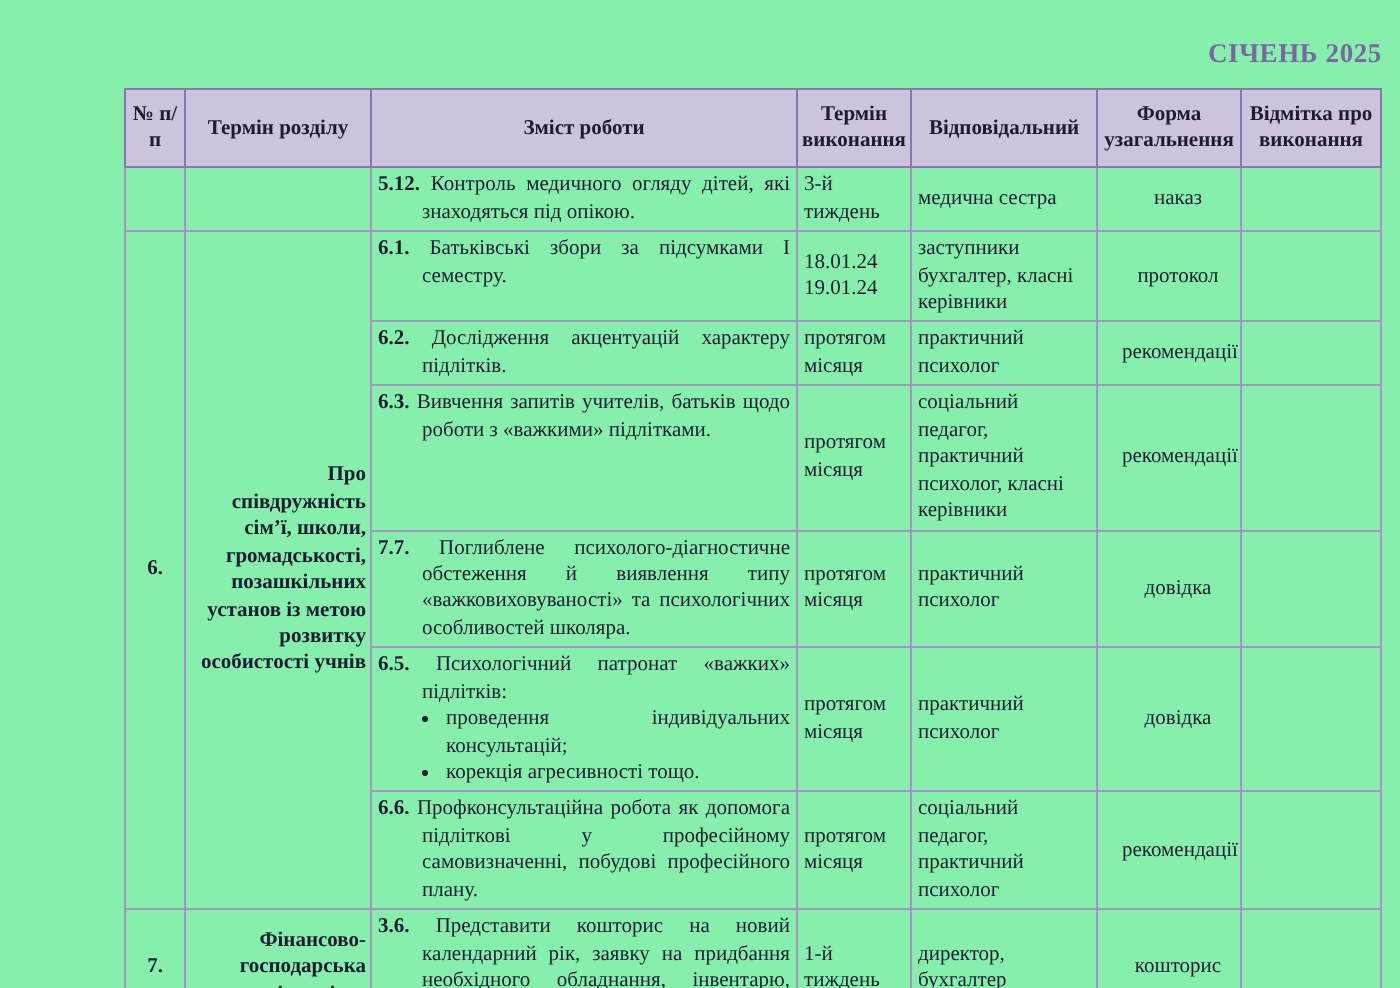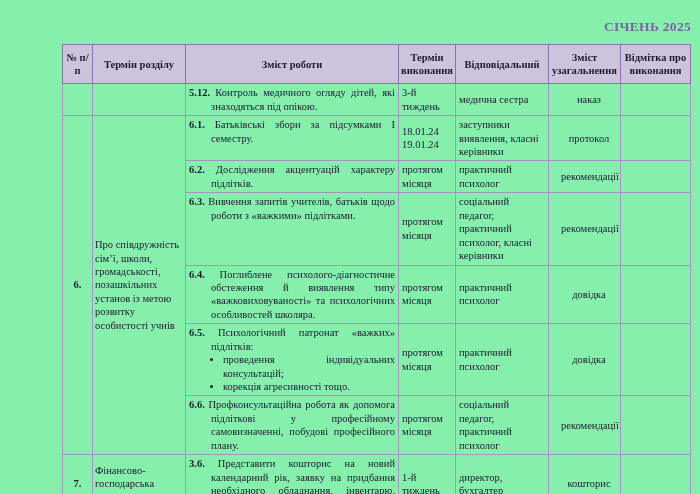--- a/index.html
+++ b/index.html
@@ -42,21 +42,21 @@
   }
   td{
     border:1px solid #a793c6;
     font-size:10.5px;
     padding:2px 3px;
     vertical-align:middle;
     line-height:1.28;
   }
   td.cell-num{text-align:center;font-weight:bold;}
   td.cell-section{
-    text-align:left;font-weight:normal;
+    text-align:right;font-weight:bold;
     padding:2px 2px;
   }
   td.cell-content{vertical-align:top;margin-left:13px;}
   .content-text{
     text-align:justify;
     padding-left:22px;text-indent:-22px;
   }
   .content-text b{font-weight:bold;}
   ul.bullets{
     margin:0;padding:0 0 0 34px;
@@ -86,21 +86,21 @@
         <col class="c-form">
         <col class="c-mark">
     </colgroup>
     <thead>
       <tr>
         <th>№ п/п</th>
         <th>Термін розділу</th>
         <th>Зміст роботи</th>
         <th>Термін виконання</th>
         <th>Відповідальний</th>
-        <th>Зміст узагальнення</th>
+        <th>Форма узагальнення</th>
         <th>Відмітка про виконання</th>
       </tr>
     </thead>
     <tbody>
         <tr>
           <td class="cell-num"></td>
           <td class="cell-section"></td>
           <td class="cell-content">
             <div class="content-text"><b>5.12. </b>Контроль медичного огляду дітей, які знаходяться під опікою.</div>
           </td>
@@ -110,21 +110,21 @@
           <td class="cell-mark"></td>
         </tr>
         <tr>
           <td class="cell-num" rowspan="6">6.</td>
           <td class="cell-section" rowspan="6">Про співдружність сім’ї, школи, громадськості, позашкільних установ із метою розвитку особистості учнів</td>
           <td class="cell-content">
             <div class="content-text"><b>6.1. </b>Батьківські збори за підсумками І семестру.</div>
           </td>
           <td class="cell-term">18.01.24
 19.01.24</td>
-          <td class="cell-resp">заступники виявлення, класні керівники</td>
+          <td class="cell-resp">заступники бухгалтер, класні керівники</td>
           <td class="cell-form">протокол</td>
           <td class="cell-mark"></td>
         </tr>
         <tr>
           <td class="cell-content">
             <div class="content-text"><b>6.2. </b>Дослідження акцентуацій характеру підлітків.</div>
           </td>
           <td class="cell-term">протягом місяця</td>
           <td class="cell-resp">практичний психолог</td>
           <td class="cell-form">рекомендації</td>
@@ -134,21 +134,21 @@
           <td class="cell-content">
             <div class="content-text"><b>6.3. </b>Вивчення запитів учителів, батьків щодо роботи з «важкими» підлітками.</div>
           </td>
           <td class="cell-term">протягом місяця</td>
           <td class="cell-resp">соціальний педагог, практичний психолог, класні керівники</td>
           <td class="cell-form">рекомендації</td>
           <td class="cell-mark"></td>
         </tr>
         <tr>
           <td class="cell-content">
-            <div class="content-text"><b>6.4. </b>Поглиблене психолого-діагностичне обстеження й виявлення типу «важковиховуваності» та психологічних особливостей школяра.</div>
+            <div class="content-text"><b>7.7. </b>Поглиблене психолого-діагностичне обстеження й виявлення типу «важковиховуваності» та психологічних особливостей школяра.</div>
           </td>
           <td class="cell-term">протягом місяця</td>
           <td class="cell-resp">практичний психолог</td>
           <td class="cell-form">довідка</td>
           <td class="cell-mark"></td>
         </tr>
         <tr>
           <td class="cell-content">
             <div class="content-text"><b>6.5. </b>Психологічний патронат «важких» підлітків:</div>
             <ul class="bullets">

